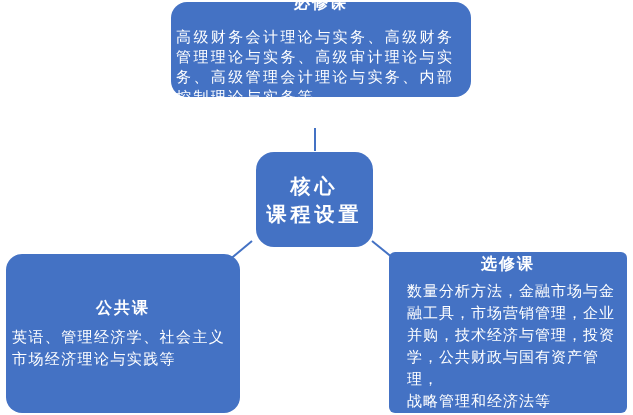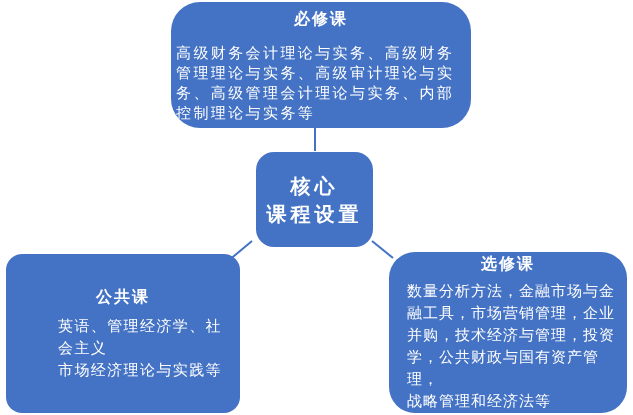--- a/index.html
+++ b/index.html
@@ -49,22 +49,22 @@
     font-size: 15px;
     line-height: 20px;
     text-align: left;
     white-space: pre-line;
     align-self: flex-start;
   }
   .node-required {
     left: 171px;
     top: 2px;
     width: 300px;
-    height: 126px;
-    border-radius: 29px;
+    height: 95px;
+    border-radius: 16px;
   }
   .node-required .node-body {
     margin-top: 13px;
     padding: 0 5px;
     letter-spacing: 2.4px;
   }
   .node-core {
     left: 256px;
     top: 152px;
     width: 117px;
@@ -84,28 +84,27 @@
     top: 254px;
     width: 234px;
     height: 159px;
     border-radius: 16px;
   }
   .node-public .node-body {
     margin-top: 7px;
     padding: 0 6px;
     letter-spacing: 1.4px;
     line-height: 22px;
-    margin-left: 46px;
   }
   .node-elective {
     left: 389px;
     top: 252px;
     width: 238px;
     height: 161px;
-    border-radius: 26px;
+    border-radius: 6px;
   }
   .node-elective .node-body {
     margin-top: 5px;
     padding: 0 6px;
     letter-spacing: 1px;
     line-height: 22px;
     margin-left: 12px;
   }
 </style>
 </head>

